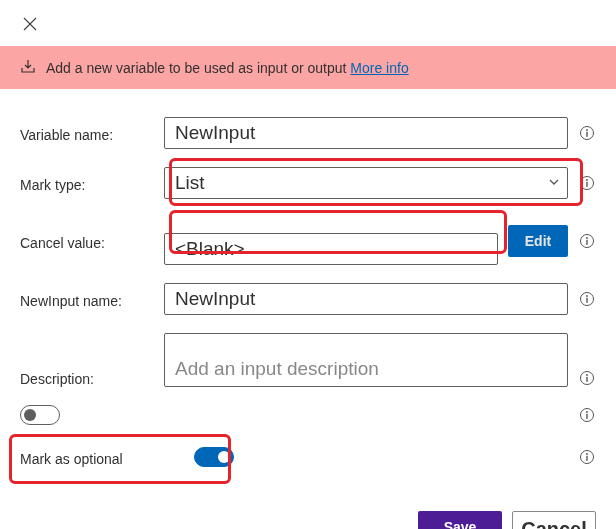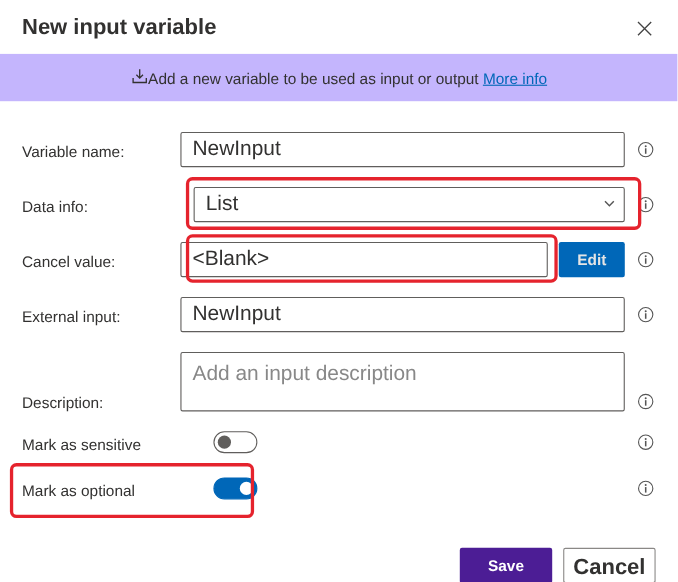--- a/index.html
+++ b/index.html
@@ -24,27 +24,27 @@
     font-weight: 600;
     color: #323130;
   }
   .close-btn {
     width: 20px; height: 20px;
     display: flex; align-items: center; justify-content: center;
     cursor: pointer;
     color: #444;
   }
   .info-banner {
-    background: #c4b5fd;
+    background: #fca5a5;
     display: flex;
     align-items: center;
+    gap: 10px;
     padding: 12px 20px;
     font-size: 14px;
     color: #323130;
-    justify-content: center;
   }
   .info-banner a { color: #0067b8; text-decoration: underline; }
   .form-body {
     padding: 28px 20px 8px 20px;
     flex: 1;
   }
   .row {
     display: flex;
     align-items: center;
     margin-bottom: 18px;
@@ -75,37 +75,37 @@
     background: #fff;
     color: #323130;
     height: 32px;
   }
   .select-input {
     appearance: none;
     background: #fff;
     padding-right: 28px;
     position: relative;
   }
-  .select-wrap { position: relative; flex: 1; margin-left: 12px; }
+  .select-wrap { position: relative; flex: 1; }
   .select-wrap .chev {
     position: absolute;
     right: 8px; top: 50%;
     transform: translateY(-50%);
     pointer-events: none;
     color: #555;
   }
   .readonly-field {
     background: #fff;
     color: #323130;
     cursor: default;
   }
   .textarea-input {
     height: 54px;
     resize: none;
-    padding-top: 8px;
+    padding-top: 24px;
   }
   .textarea-input::placeholder { color: #888; }
   .info-icon {
     width: 18px; height: 18px;
     flex-shrink: 0;
     display: flex; align-items: center; justify-content: center;
     color: #555;
     cursor: pointer;
   }
   .highlight-red {
@@ -173,21 +173,20 @@
     font-weight: 600;
     border-radius: 2px;
     cursor: pointer;
   }
   .row-toggle { margin-bottom: 22px; }
 </style>
 </head>
 <body>
 
 <div class="dialog-header">
-  <div class="dialog-title">New input variable</div>
   <div class="close-btn">
     <svg width="14" height="14" viewBox="0 0 14 14">
         <path d="M1 1 L13 13 M13 1 L1 13" stroke="currentColor" stroke-width="1.2" fill="none"></path>
       </svg>
   </div>
 </div>
 
 <div class="info-banner">
   <span>
     <svg width="16" height="16" viewBox="0 0 16 16">
@@ -210,21 +209,21 @@
     <div class="info-icon">
       <svg width="16" height="16" viewBox="0 0 16 16">
           <circle cx="8" cy="8" r="6.5" fill="none" stroke="currentColor" stroke-width="1"></circle>
           <circle cx="8" cy="5" r="0.9" fill="currentColor"></circle>
           <rect x="7.3" y="6.8" width="1.4" height="5" fill="currentColor"></rect>
         </svg>
     </div>
   </div>
 
   <div class="row">
-    <div class="label-col">Data info:</div>
+    <div class="label-col">Mark type:</div>
     <div class="field-col">
       <div class="select-wrap">
         <input class="select-input" readonly="" value="List" style="">
         <span class="chev">
           <svg width="12" height="12" viewBox="0 0 12 12">
               <path d="M2 4l4 4 4-4" fill="none" stroke="currentColor" stroke-width="1.3"></path>
             </svg>
         </span>
       </div>
     </div>
@@ -234,35 +233,35 @@
           <circle cx="8" cy="5" r="0.9" fill="currentColor"></circle>
           <rect x="7.3" y="6.8" width="1.4" height="5" fill="currentColor"></rect>
         </svg>
     </div>
     <div class="highlight-red hl-datatype"></div>
   </div>
 
   <div class="row">
     <div class="label-col">Cancel value:</div>
     <div class="field-col">
-      <input class="readonly-field" readonly="" style="flex: 1 1 0%;" value="&lt;Blank&gt;">
+      <input class="readonly-field" readonly="" style="flex: 1 1 0%; margin-top: 16px;" value="&lt;Blank&gt;">
       <button class="edit-btn">Edit</button>
     </div>
     <div class="info-icon">
       <svg width="16" height="16" viewBox="0 0 16 16">
           <circle cx="8" cy="8" r="6.5" fill="none" stroke="currentColor" stroke-width="1"></circle>
           <circle cx="8" cy="5" r="0.9" fill="currentColor"></circle>
           <rect x="7.3" y="6.8" width="1.4" height="5" fill="currentColor"></rect>
         </svg>
     </div>
     <div class="highlight-red hl-default"></div>
   </div>
 
   <div class="row">
-    <div class="label-col">External input:</div>
+    <div class="label-col">NewInput name:</div>
     <div class="field-col">
       <input class="text-input" value="NewInput" style="">
     </div>
     <div class="info-icon">
       <svg width="16" height="16" viewBox="0 0 16 16">
           <circle cx="8" cy="8" r="6.5" fill="none" stroke="currentColor" stroke-width="1"></circle>
           <circle cx="8" cy="5" r="0.9" fill="currentColor"></circle>
           <rect x="7.3" y="6.8" width="1.4" height="5" fill="currentColor"></rect>
         </svg>
     </div>
@@ -276,21 +275,20 @@
     <div class="info-icon" style="margin-top:6px;">
       <svg width="16" height="16" viewBox="0 0 16 16">
           <circle cx="8" cy="8" r="6.5" fill="none" stroke="currentColor" stroke-width="1"></circle>
           <circle cx="8" cy="5" r="0.9" fill="currentColor"></circle>
           <rect x="7.3" y="6.8" width="1.4" height="5" fill="currentColor"></rect>
         </svg>
     </div>
   </div>
 
   <div class="row row-toggle">
-    <div class="label-col" style="width:164px;">Mark as sensitive</div>
     <div class="toggle off">
         <div class="knob"></div>
       </div>
     <div style="flex:1"></div>
     <div class="info-icon">
       <svg width="16" height="16" viewBox="0 0 16 16">
           <circle cx="8" cy="8" r="6.5" fill="none" stroke="currentColor" stroke-width="1"></circle>
           <circle cx="8" cy="5" r="0.9" fill="currentColor"></circle>
           <rect x="7.3" y="6.8" width="1.4" height="5" fill="currentColor"></rect>
         </svg>

